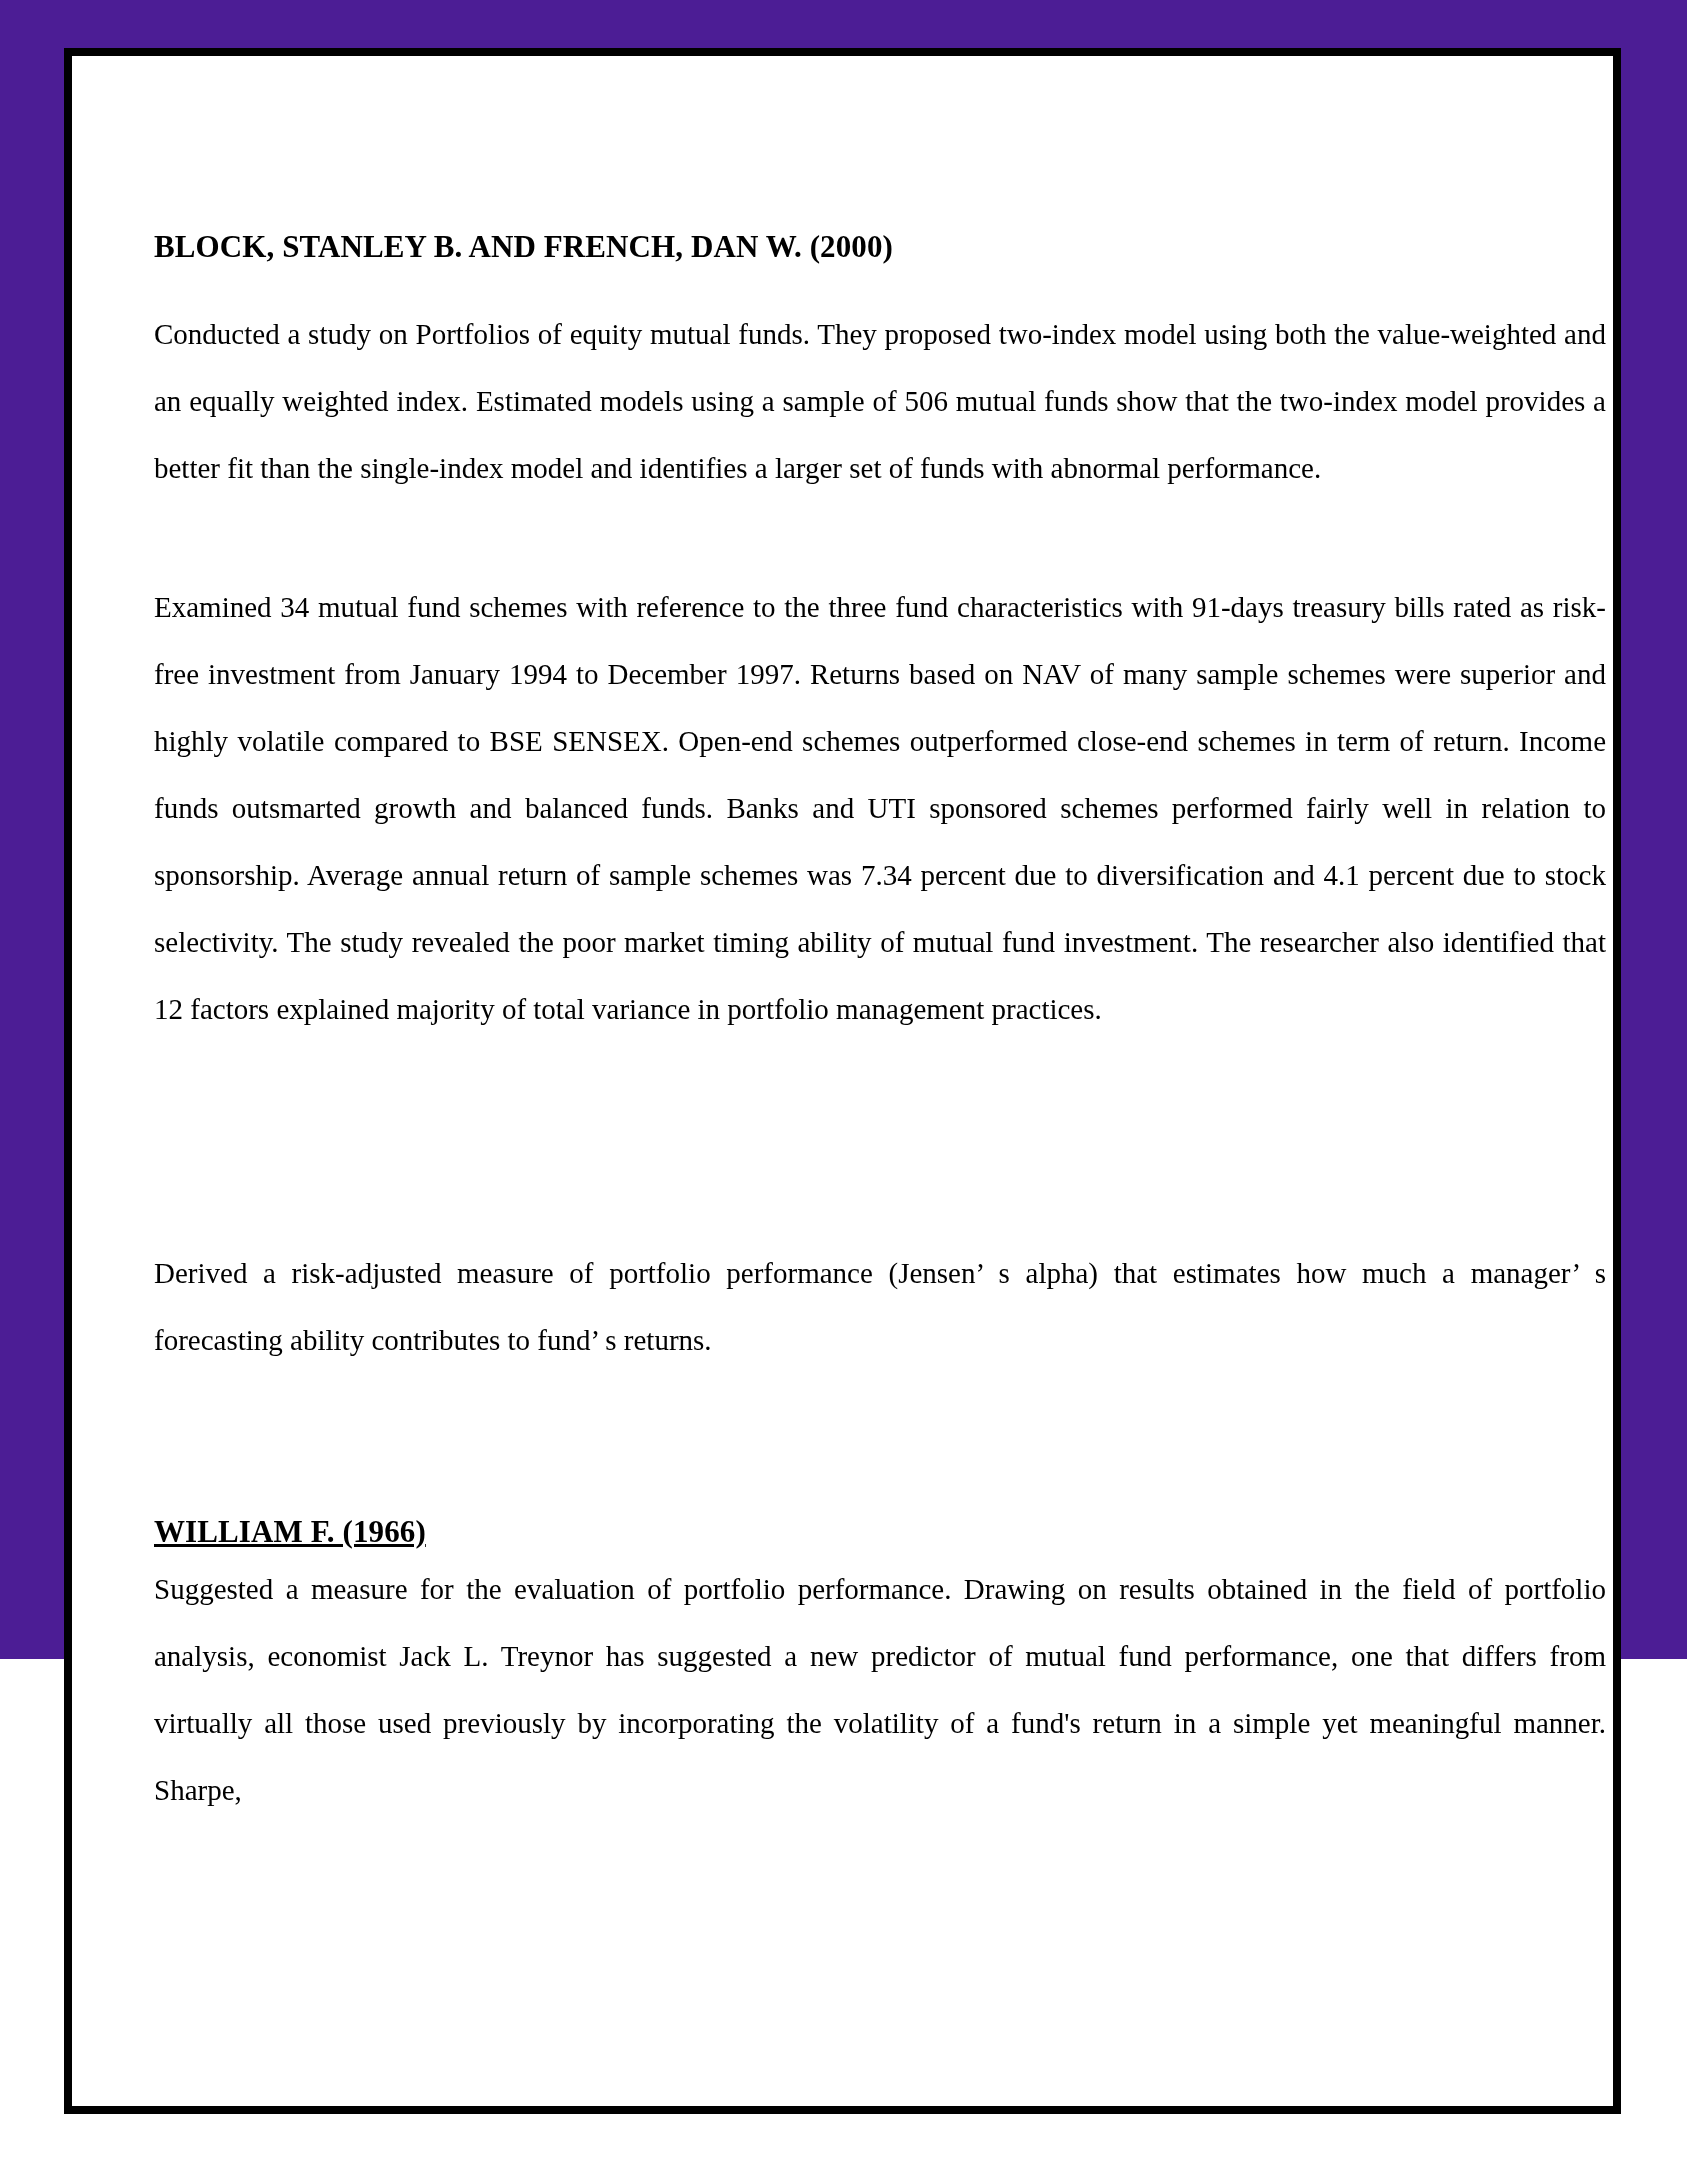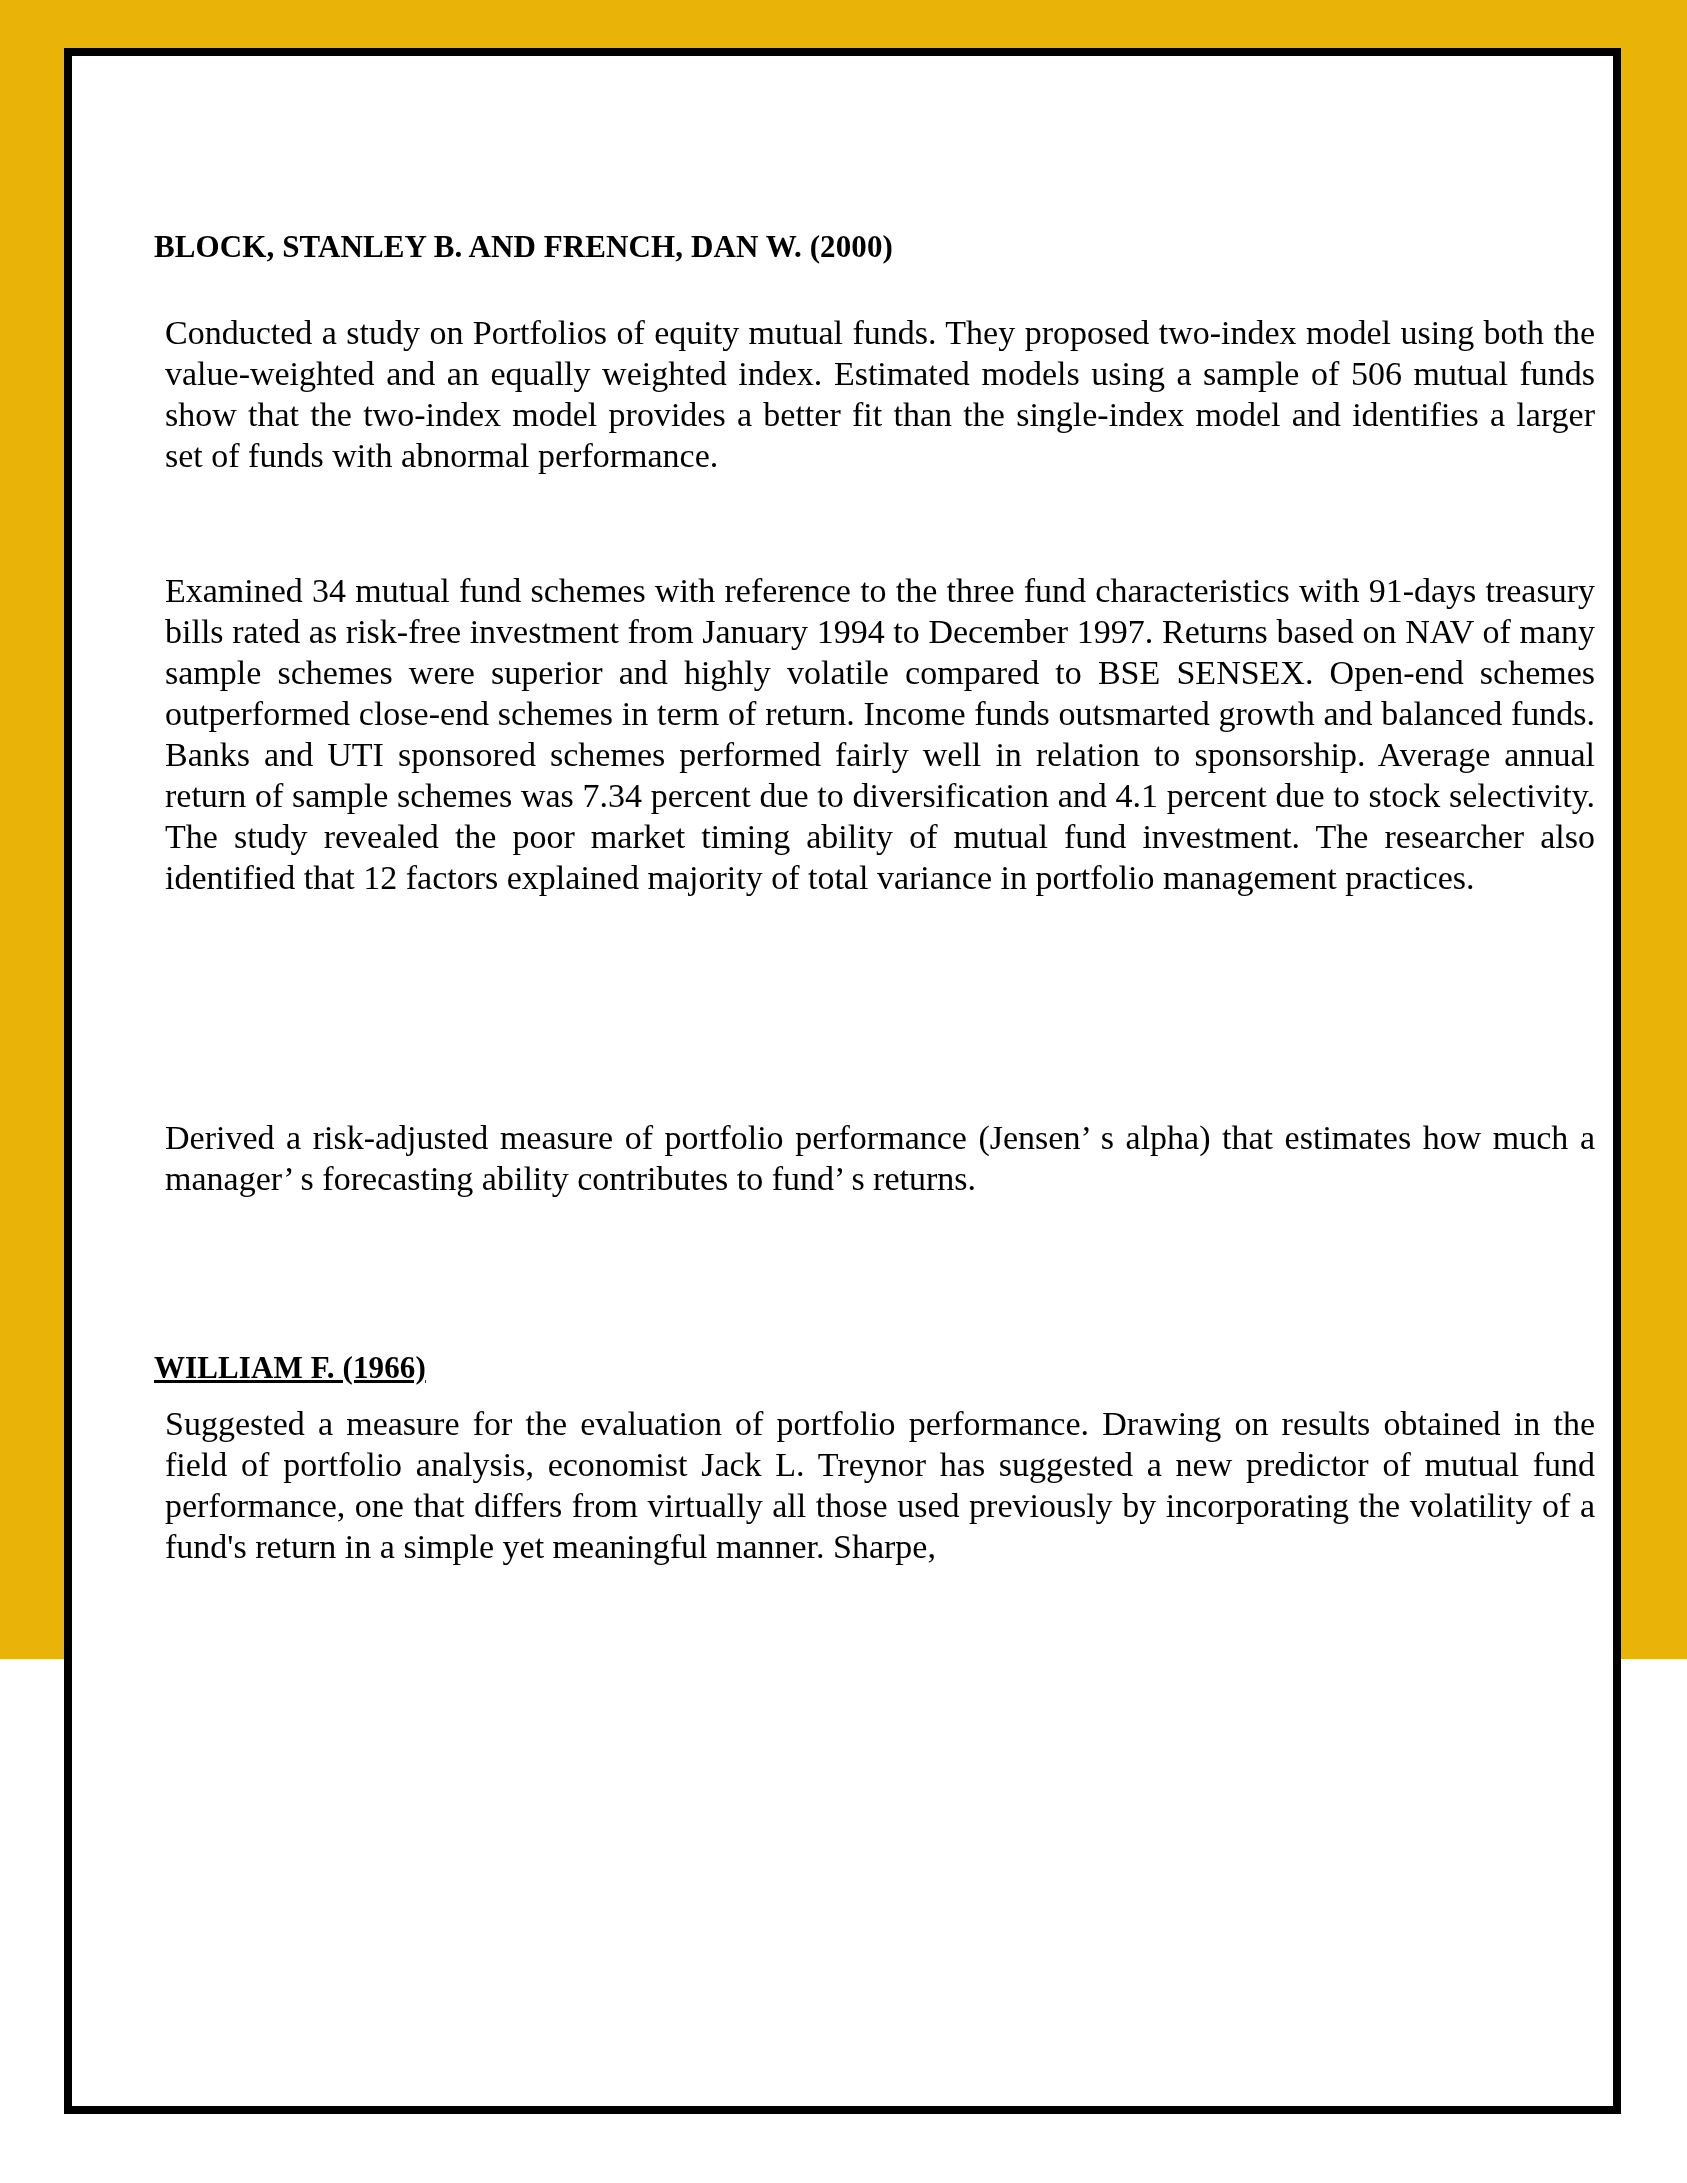--- a/index.html
+++ b/index.html
@@ -14,21 +14,21 @@
     color: #000000;
     overflow: hidden;
   }
 
   .page {
     position: absolute;
     left: 0;
     top: 0;
     width: 1687px;
     height: 1659px;
-    background: #eab308;
+    background: #4c1d95;
   }
 
   
   .frame {
     position: absolute;
     left: 64px;
     top: 48px;
     width: 1557px;
     height: 2066px;
     border: 8.2px solid #000000;
@@ -46,23 +46,23 @@
   h2.heading {
     font-size: 31px;
     font-weight: bold;
     line-height: 1.15;
     margin: 0;
     padding: 0;
     letter-spacing: 0.1px;
   }
 
   p.para {
-    font-size: 34px;
-    line-height: 41px;
-    margin: 11px;
+    font-size: 29px;
+    line-height: 67px;
+    margin: 0;
     padding: 0;
     text-align: justify;
     text-justify: inter-word;
     hyphens: none;
   }
   .gap-md  { height: 36px; }
   .gap-xl  { height: 140px; }
   .gap-xxl { height: 161px; }
   .gap-tiny { height: 6.6px; }
 

